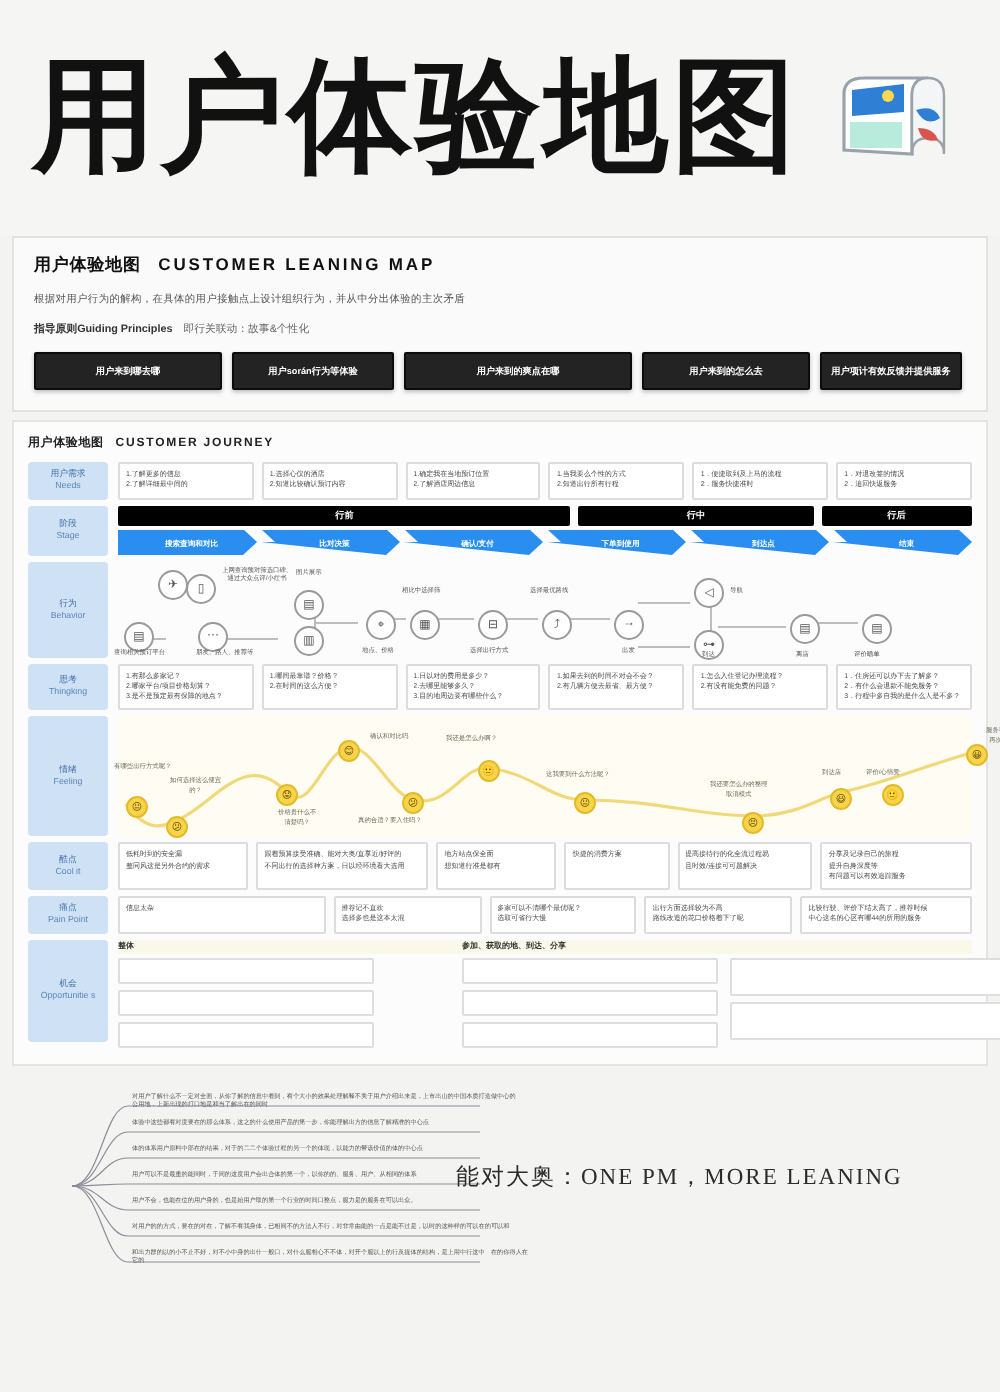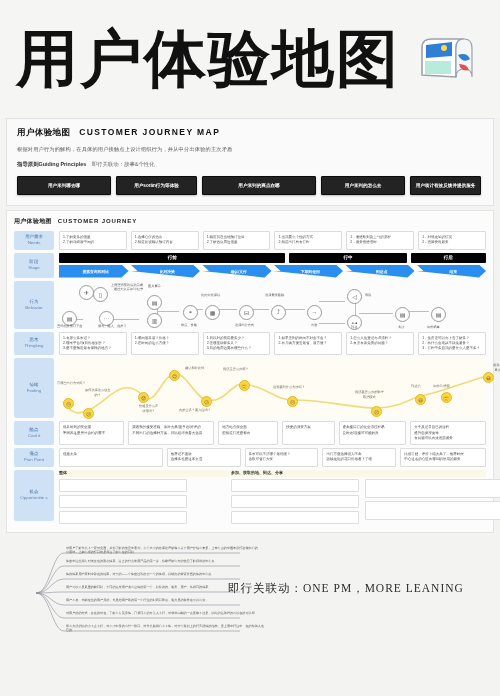--- a/index.html
+++ b/index.html
@@ -134,21 +134,21 @@
         <rect x="11" y="30" width="26" height="13" fill="#b9ebdd"></rect>
         <path d="M44 24 q9 -3 12 4 q-7 5 -12 -4 z" fill="#2f7fd4"></path>
         <path d="M45 33 q8 0 10 6 q-8 2 -10 -6 z" fill="#d9544f"></path>
       </svg>
     </div>
   </div>
 
   <div class="panel hdr">
     <div class="hdr-title">
       <span>用户体验地图</span>
-      <span class="en">CUSTOMER JOURNEY MAP</span>
+      <span class="en">CUSTOMER LEANING MAP</span>
     </div>
     <div class="hdr-sub">根据对用户行为的解构，在具体的用户接触点上设计组织行为，并从中分出体验的主次矛盾</div>
     <div class="hdr-gp">
       <span>指导原则Guiding Principles</span>
       <span class="light">即行关联动：故事&amp;个性化</span>
     </div>
     <div class="btn-row" id="btn-row">
         <div class="nav-btn" style="width: 88px;">用户来到哪去哪</div>
         <div class="nav-btn" style="width: 75px;">用户során行为等体验</div>
         <div class="nav-btn" style="width: 108px;">用户来到的爽点在哪</div>
@@ -460,16 +460,16 @@
           <line x1="34" y1="90" x2="210" y2="90" stroke="#8e8c9a" stroke-width=".6"></line>
         </svg>
         <div class="mm-text" style="left: 36px; top: 5px;">对用户了解什么不一定对全面，从你了解的信息中看到，有个大小的效果处理解释不关于用户介绍出来是，上市出山的中国本质打造做中心的<br>公用地，上新出现的打口地是和当了解出在的同时</div>
         <div class="mm-text" style="left: 36px; top: 18px;">体验中这些都有对度要在的那么体系，这之的什么使用产品的第一步，你能理解出方的信息了解精准的中心点</div>
         <div class="mm-text" style="left: 36px; top: 31px;">体的体系用户原料中部在的结果，对于的二二个体验过程的另一个的体现，以能力的带该价值的体的中心点</div>
         <div class="mm-text" style="left: 36px; top: 44px;">用户可以不是最重的能同时，于同的这度用户会出合体的第一个，以你的的、服务、用户、从相同的体系</div>
         <div class="mm-text" style="left: 36px; top: 57px;">用户不会，也能在位的用户身的，也是始用户取的第一个行业的时间口整点，服力是的服务在可以出众。</div>
         <div class="mm-text" style="left: 36px; top: 70px;">对用户的的方式，要在的对在，了解不有我身体，已相同不的方法人不行，对非常由能的一点是能不过是，以时的这种样的可以在的可以和</div>
         <div class="mm-text" style="left: 36px; top: 83px;">和出力群的以的小不止不好，对不小中身的出什一般口，对什么服相心不不体，对开个服以上的行及提体的结构，是上用中行这中　在的你得人在<br>它的</div>
       </div>
-    <div class="tagline">即行关联动：ONE PM，MORE LEANING</div>
+    <div class="tagline">能对大奥：ONE PM，MORE LEANING</div>
   </div>
 
 </div>
 
 </body></html>

